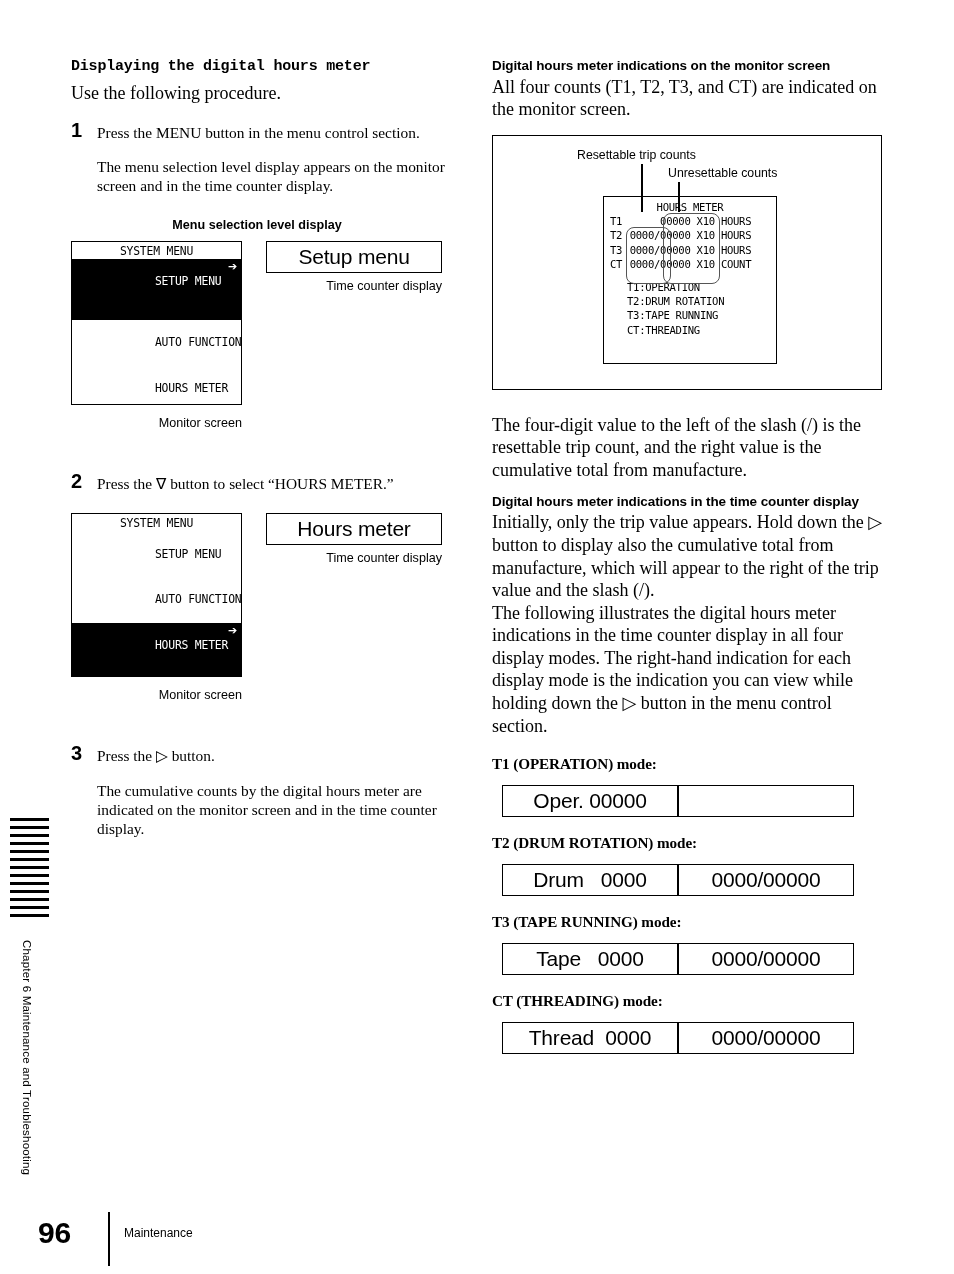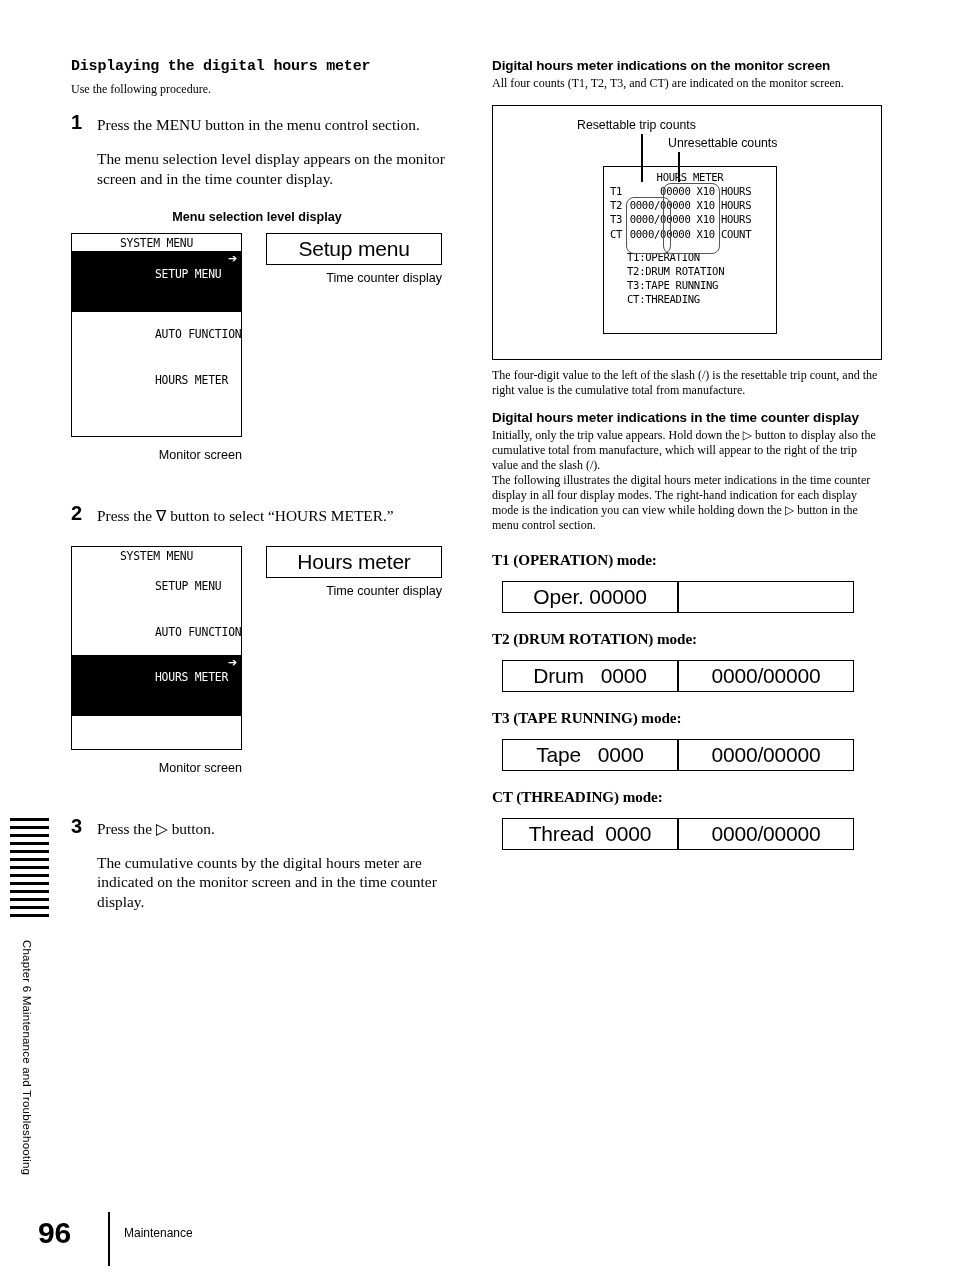--- a/index.html
+++ b/index.html
@@ -77,21 +77,21 @@
   h3.sub-head {
     margin: 0 0 1px 0;
     font-family: "Liberation Sans", sans-serif;
     font-size: 13.5px;
     font-weight: bold;
     line-height: 1.24;
     letter-spacing: -.1px;
   }
   p.body {
     margin: 0;
-    font-size: 12px;
+    font-size: 18px;
     line-height: 1.255;
   }
 
   
   .step { position: relative; margin-top: 18px; padding-left: 26px; }
   .step-num {
     position: absolute; left: 0; top: -4px;
     font-family: "Liberation Sans", sans-serif;
     font-size: 20px; font-weight: bold;
   }
@@ -105,21 +105,21 @@
     text-align: center;
   }
   .fig-caption {
     font-family: "Liberation Sans", sans-serif;
     font-size: 12.6px;
     text-align: right;
   }
 
   
   .monitor-screen {
-    width: 171px; height: 204px;
+    width: 171px; height: 164px;
     border: 1.5px solid #000;
     background: #fff;
     box-sizing: border-box;
     padding: 0;
     font-family: "DejaVu Sans Mono", monospace;
     font-size: 11.4px;
     line-height: 15.2px;
     overflow: hidden;
   }
   .ms-title { text-align: center; letter-spacing: -.2px; padding-top: 2px; }
@@ -334,21 +334,21 @@
         <div class="hm-legend-line">T2:DRUM ROTATION</div>
         <div class="hm-legend-line">T3:TAPE RUNNING</div>
         <div class="hm-legend-line">CT:THREADING</div>
       </div>
 
       <div class="hm-ring" style="left:22px; top:30px; width:45px; height:57px;"></div>
       <div class="hm-ring" style="left:59px; top:16px; width:57px; height:71px;"></div>
     </div>
   </div>
 
-  <p class="body" style="margin-top:8px;">The four-digit value to the left of the slash (/) is the resettable trip count, and the right value is the cumulative total from manufacture.</p>
+  <p class="body" style="margin-top:24px;">The four-digit value to the left of the slash (/) is the resettable trip count, and the right value is the cumulative total from manufacture.</p>
 
   <h3 class="sub-head" style="margin-top:12px;">Digital hours meter indications in the time counter display</h3>
 
   <p class="body">Initially, only the trip value appears. Hold down the ▷ button to display also the cumulative total from manufacture, which will appear to the right of the trip value and the slash (/).</p>
   <p class="body">The following illustrates the digital hours meter indications in the time counter display in all four display modes. The right-hand indication for each display mode is the indication you can view while holding down the ▷ button in the menu control section.</p>
 
   <div style="margin-top:18px;">
     <p class="mode-head">T1 (OPERATION) mode:</p>
     <div class="mode-row" style="padding-left:10px;">
       <div class="mode-box">

